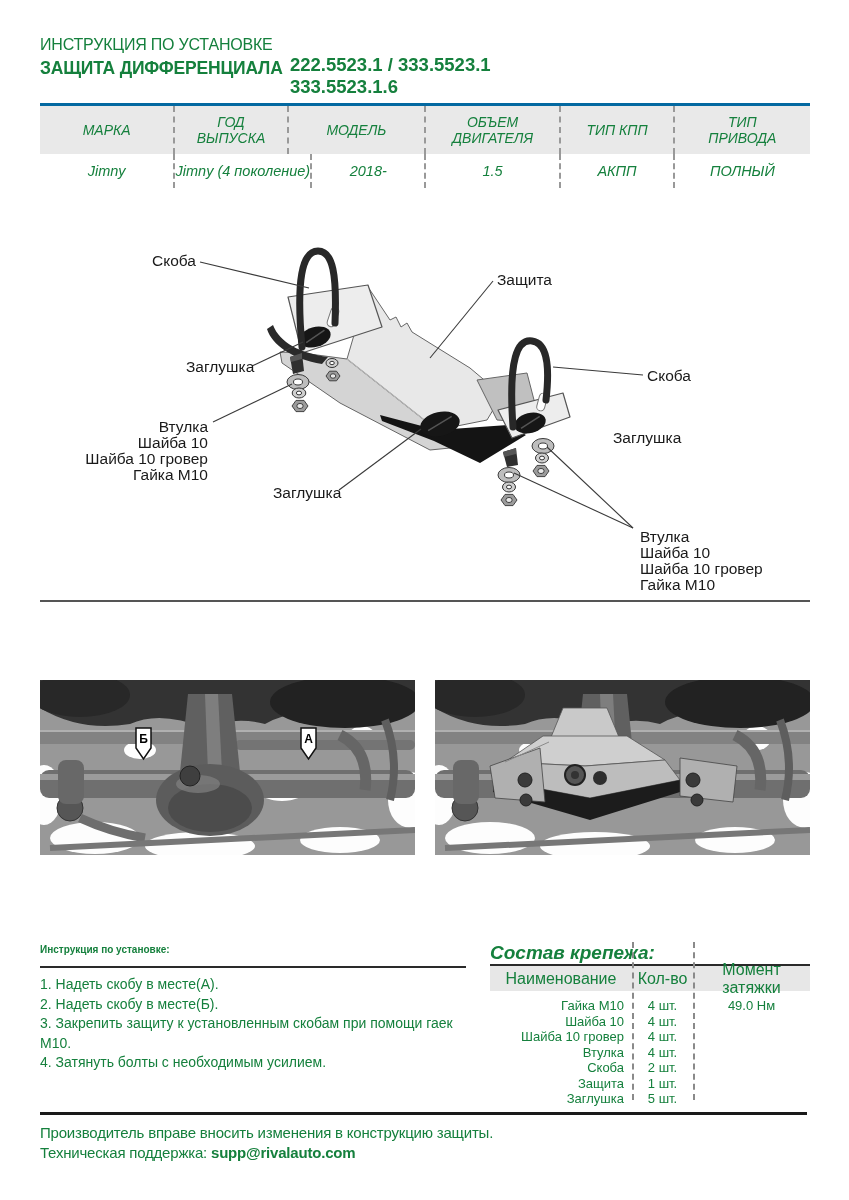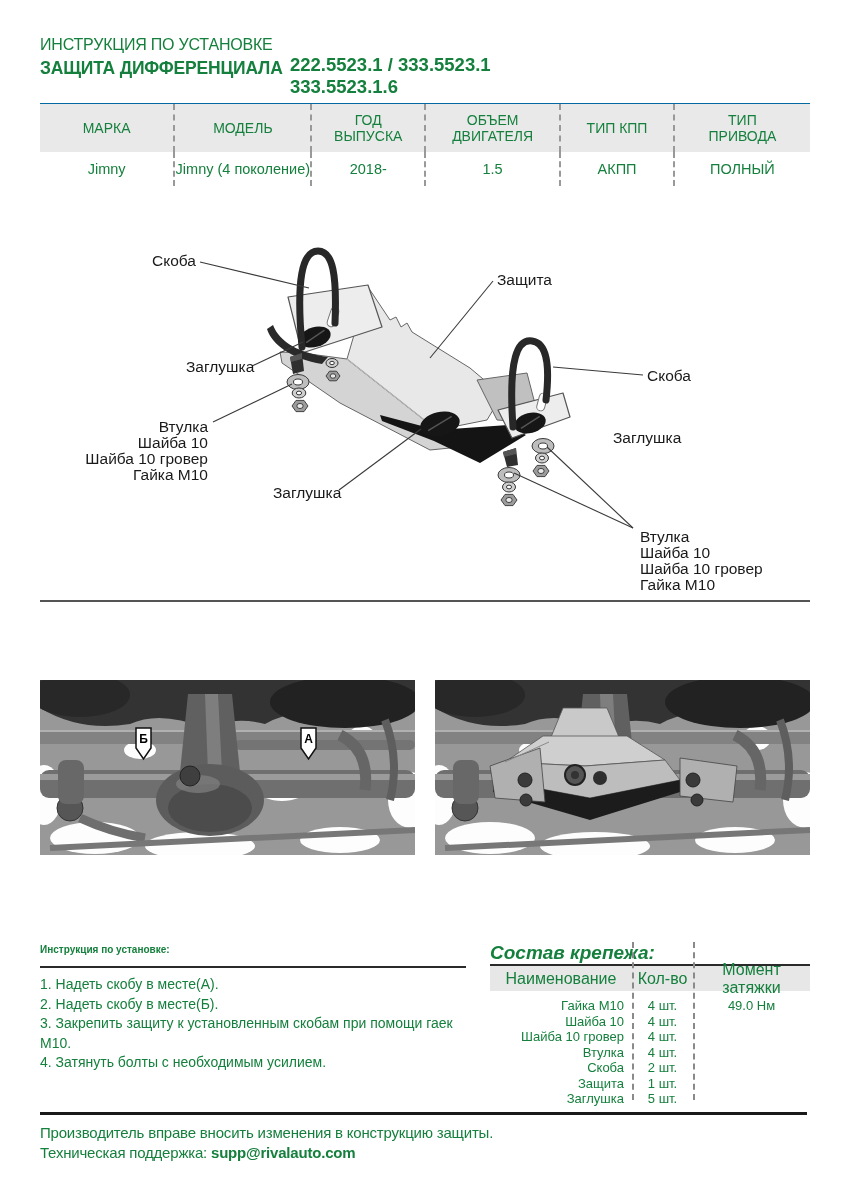--- a/index.html
+++ b/index.html
@@ -6,21 +6,21 @@
   .page{position:relative;width:849px;height:1200px;margin:0 auto;background:#fff;
         font-family:"Liberation Sans",sans-serif;color:#15803d;overflow:hidden;}
   .abs{position:absolute;}
 
   
   .hdr-line1{left:40px;top:36px;font-size:16px;letter-spacing:-0.2px;}
   .hdr-line2{left:40px;top:58px;font-size:17.5px;font-weight:bold;letter-spacing:-0.2px;}
   .partnums{left:290px;top:54px;width:320px;text-align:left;font-weight:bold;font-size:18.5px;line-height:22px;}
 
   
-  .vtable{left:40px;top:103px;width:770px;border-top:1px solid #0369a1;}
+  .vtable{left:40px;top:103px;width:770px;border-top:3px solid #0369a1;font-style:italic;}
   .vrow{display:flex;}
   .vrow.hd{background:#e9e9e9;min-height:48px;font-size:14px;}
   .vrow.dt{min-height:34px;font-size:14.5px;}
   .vcell{display:flex;align-items:center;justify-content:center;text-align:center;white-space:pre-line;line-height:16px;}
   .vc0{width:135px;} .vc1{width:137px;border-left:2px dashed #999;} .vc2{width:113px;border-left:2px dashed #999;}
   .vc3{width:135px;border-left:2px dashed #999;} .vc4{width:113px;border-left:2px dashed #999;} .vc5{width:137px;border-left:2px dashed #999;}
 
   
   .diagram{left:30px;top:235px;}
   .photoL{left:40px;top:680px;} .photoR{left:435px;top:680px;}
@@ -62,23 +62,23 @@
   <div class="abs hdr-line1">ИНСТРУКЦИЯ ПО УСТАНОВКЕ</div>
   <div class="abs hdr-line2">ЗАЩИТА ДИФФЕРЕНЦИАЛА</div>
   <div class="abs partnums">
     <div>222.5523.1 / 333.5523.1</div>
     <div>333.5523.1.6</div>
   </div>
 
   <div class="abs vtable">
     <div class="vrow hd">
       <div class="vcell vc0">МАРКА</div>
-      <div class="vcell vc1">МОДЕЛЬ</div>
       <div class="vcell vc2">ГОД
 ВЫПУСКА</div>
+      <div class="vcell vc1">МОДЕЛЬ</div>
       <div class="vcell vc3">ОБЪЕМ
 ДВИГАТЕЛЯ</div>
       <div class="vcell vc4">ТИП КПП</div>
       <div class="vcell vc5">ТИП
 ПРИВОДА</div>
     </div>
     <div class="vrow dt">
       <div class="vcell vc0">Jimny</div>
       <div class="vcell vc1">Jimny (4 поколение)</div>
       <div class="vcell vc2">2018-</div>

